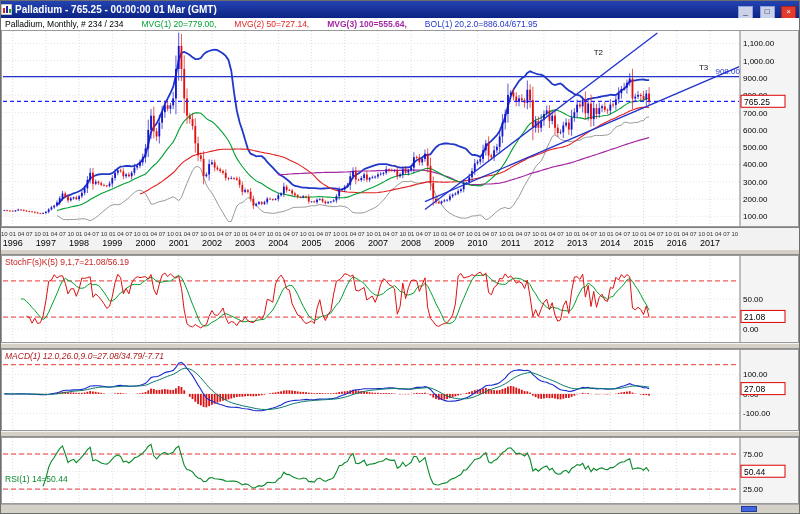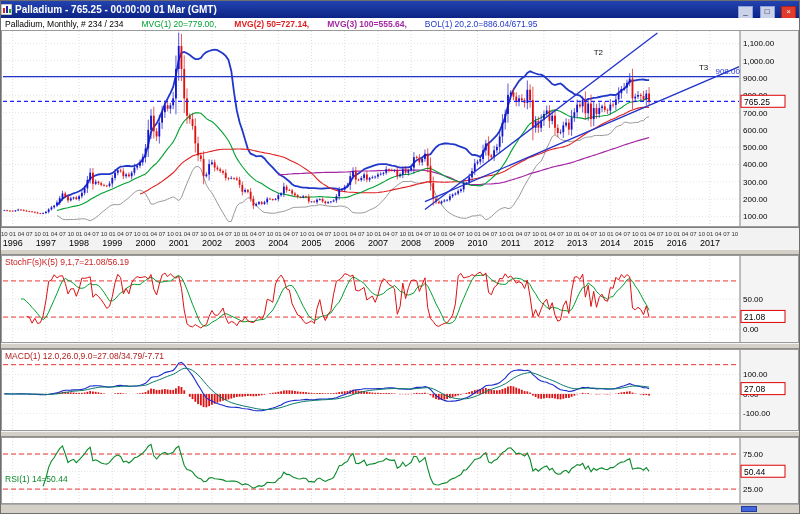--- a/index.html
+++ b/index.html
@@ -43,21 +43,21 @@
     <span class="win-buttons">
       <button class="wb">_</button>
       <button class="wb">□</button>
       <button class="wb close">×</button>
     </span>
   </div>
 
   <div class="legendbar">
     <span>Palladium, Monthly, # 234 / 234</span>
     <span style="color: rgb(0, 160, 48); text-align: center;">MVG(1) 20=779.00,</span>
-    <span style="color: rgb(224, 32, 32); font-weight: bold;">MVG(2) 50=727.14,</span>
+    <span style="color: rgb(224, 32, 32);">MVG(2) 50=727.14,</span>
     <span style="color: rgb(164, 40, 164); font-weight: bold;">MVG(3) 100=555.64,</span>
     <span style="color: rgb(34, 56, 200);">BOL(1) 20,2.0=886.04/671.95</span>
   </div>
 
   <svg id="mainChart" width="798" height="197">
       <rect x="0" y="0" width="798" height="197" fill="#ffffff"></rect>
       <line x1="11.68421052631579" y1="1" x2="11.68421052631579" y2="196" stroke="#dcdcdc" stroke-width="1" stroke-dasharray="1,2"></line>
       <line x1="44.88721804511278" y1="1" x2="44.88721804511278" y2="196" stroke="#dcdcdc" stroke-width="1" stroke-dasharray="1,2"></line>
       <line x1="78.09022556390977" y1="1" x2="78.09022556390977" y2="196" stroke="#dcdcdc" stroke-width="1" stroke-dasharray="1,2"></line>
       <line x1="111.29323308270676" y1="1" x2="111.29323308270676" y2="196" stroke="#dcdcdc" stroke-width="1" stroke-dasharray="1,2"></line>
@@ -1006,21 +1006,21 @@
           <rect x="641.6413533834586" y="44.8974358974359" width="1.8" height="1.1734640230943683" fill="#dd1111"></rect>
           <rect x="644.4082706766917" y="44.8974358974359" width="1.8" height="1.1231131866387685" fill="#dd1111"></rect>
           <rect x="647.1751879699248" y="44.8974358974359" width="1.8" height="1.654779083481344" fill="#dd1111"></rect>
         </g>
         <polyline points="3.4,44.9 6.2,44.9 8.9,45.0 11.7,45.0 14.5,45.0 17.2,44.9 20.0,44.9 22.8,44.9 25.5,45.0 28.3,45.1 31.1,45.2 33.8,45.3 36.6,45.5 39.4,45.6 42.1,45.7 44.9,45.6 47.7,45.3 50.4,44.9 53.2,44.4 56.0,43.8 58.7,42.9 61.5,41.8 64.3,41.3 67.0,41.2 69.8,41.1 72.6,40.9 75.3,40.9 78.1,40.8 80.9,40.4 83.6,39.7 86.4,38.5 89.2,37.0 91.9,36.9 94.7,36.7 97.5,36.8 100.2,37.1 103.0,37.5 105.8,37.9 108.5,38.1 111.3,37.8 114.1,37.2 116.8,36.6 119.6,36.4 122.4,36.7 125.1,36.9 127.9,37.3 130.7,37.3 133.4,37.0 136.2,36.7 139.0,36.2 141.7,35.5 144.5,34.3 147.3,31.7 150.0,28.6 152.8,27.8 155.6,27.8 158.3,26.7 161.1,25.2 163.9,23.6 166.6,22.9 169.4,22.2 172.2,21.4 174.9,18.4 177.7,14.2 180.5,13.4 183.2,15.7 186.0,19.5 188.8,23.0 191.5,26.6 194.3,31.2 197.1,36.1 199.8,40.3 202.6,45.2 205.4,48.9 208.1,50.8 210.9,52.1 213.7,53.5 216.4,54.6 219.2,55.5 222.0,56.3 224.7,57.2 227.5,57.9 230.3,58.2 233.0,58.3 235.8,58.4 238.6,58.8 241.3,59.5 244.1,59.8 246.9,60.0 249.6,60.6 252.4,61.5 255.2,61.8 257.9,61.8 260.7,61.7 263.5,61.3 266.2,60.5 269.0,59.7 271.8,59.0 274.5,58.2 277.3,57.1 280.1,55.9 282.8,54.2 285.6,53.1 288.4,52.2 291.1,51.7 293.9,51.4 296.7,51.2 299.4,51.0 302.2,50.7 305.0,50.4 307.7,50.6 310.5,50.7 313.3,50.7 316.0,50.4 318.8,50.1 321.6,50.0 324.3,50.0 327.1,49.9 329.9,49.7 332.6,49.4 335.4,48.7 338.2,47.5 340.9,46.6 343.7,45.5 346.5,44.6 349.2,43.0 352.0,41.4 354.8,40.9 357.5,40.6 360.3,40.2 363.1,39.7 365.8,39.8 368.6,39.8 371.4,39.7 374.2,39.7 376.9,39.6 379.7,39.5 382.5,39.3 385.2,39.0 388.0,38.9 390.8,38.9 393.5,39.0 396.3,39.6 399.1,40.0 401.8,39.9 404.6,40.2 407.4,40.3 410.1,40.1 412.9,39.1 415.7,38.4 418.4,38.4 421.2,38.2 424.0,37.6 426.7,38.3 429.5,40.5 432.3,43.6 435.0,46.4 437.8,48.7 440.6,50.3 443.3,51.4 446.1,52.1 448.9,52.3 451.6,52.1 454.4,51.9 457.2,51.4 459.9,50.8 462.7,49.6 465.5,48.7 468.2,47.4 471.0,45.8 473.8,43.8 476.5,42.2 479.3,40.6 482.1,38.7 484.8,36.7 487.6,36.2 490.4,36.2 493.1,35.6 495.9,34.9 498.7,33.6 501.4,31.4 504.2,29.1 507.0,25.7 509.7,23.1 512.5,21.7 515.3,21.3 518.0,20.9 520.8,21.1 523.6,21.7 526.3,21.3 529.1,22.2 531.9,25.6 534.6,27.9 537.4,30.5 540.2,32.0 542.9,32.8 545.7,33.3 548.5,34.7 551.2,35.4 554.0,37.2 556.8,39.2 559.5,40.7 562.3,41.3 565.1,41.6 567.8,42.5 570.6,42.1 573.4,41.4 576.1,40.2 578.9,39.4 581.7,38.4 584.4,38.8 587.2,38.3 590.0,39.4 592.7,39.3 595.5,39.9 598.3,39.8 601.0,39.7 603.8,39.9 606.6,40.3 609.3,40.0 612.1,40.0 614.9,39.4 617.6,38.6 620.4,37.5 623.2,36.7 625.9,35.7 628.7,34.7 631.5,35.8 634.2,36.5 637.0,37.1 639.8,37.7 642.5,38.6 645.3,38.8 648.1,39.8" fill="none" stroke="#1a2acc" stroke-width="1.1"></polyline>
         <polyline points="3.4,44.9 6.2,44.9 8.9,44.9 11.7,44.9 14.5,44.9 17.2,44.9 20.0,44.9 22.8,44.9 25.5,44.9 28.3,45.0 31.1,45.0 33.8,45.1 36.6,45.1 39.4,45.2 42.1,45.3 44.9,45.4 47.7,45.4 50.4,45.3 53.2,45.1 56.0,44.9 58.7,44.5 61.5,43.9 64.3,43.4 67.0,43.0 69.8,42.6 72.6,42.2 75.3,42.0 78.1,41.7 80.9,41.5 83.6,41.1 86.4,40.6 89.2,39.9 91.9,39.3 94.7,38.8 97.5,38.4 100.2,38.1 103.0,38.0 105.8,38.0 108.5,38.0 111.3,38.0 114.1,37.8 116.8,37.6 119.6,37.3 122.4,37.2 125.1,37.1 127.9,37.2 130.7,37.2 133.4,37.2 136.2,37.1 139.0,36.9 141.7,36.6 144.5,36.2 147.3,35.3 150.0,33.9 152.8,32.7 155.6,31.7 158.3,30.7 161.1,29.6 163.9,28.4 166.6,27.3 169.4,26.3 172.2,25.3 174.9,23.9 177.7,22.0 180.5,20.3 183.2,19.3 186.0,19.4 188.8,20.1 191.5,21.4 194.3,23.4 197.1,25.9 199.8,28.8 202.6,32.1 205.4,35.4 208.1,38.5 210.9,41.2 213.7,43.7 216.4,45.9 219.2,47.8 222.0,49.5 224.7,51.0 227.5,52.4 230.3,53.6 233.0,54.5 235.8,55.3 238.6,56.0 241.3,56.7 244.1,57.3 246.9,57.8 249.6,58.4 252.4,59.0 255.2,59.6 257.9,60.0 260.7,60.4 263.5,60.5 266.2,60.5 269.0,60.4 271.8,60.1 274.5,59.7 277.3,59.2 280.1,58.5 282.8,57.7 285.6,56.8 288.4,55.8 291.1,55.0 293.9,54.3 296.7,53.7 299.4,53.1 302.2,52.6 305.0,52.2 307.7,51.9 310.5,51.6 313.3,51.4 316.0,51.2 318.8,51.0 321.6,50.8 324.3,50.7 327.1,50.5 329.9,50.3 332.6,50.1 335.4,49.9 338.2,49.4 340.9,48.8 343.7,48.2 346.5,47.4 349.2,46.6 352.0,45.5 354.8,44.6 357.5,43.8 360.3,43.1 363.1,42.4 365.8,41.9 368.6,41.5 371.4,41.1 374.2,40.8 376.9,40.6 379.7,40.4 382.5,40.2 385.2,39.9 388.0,39.7 390.8,39.6 393.5,39.4 396.3,39.5 399.1,39.6 401.8,39.6 404.6,39.8 407.4,39.9 410.1,39.9 412.9,39.8 415.7,39.5 418.4,39.3 421.2,39.1 424.0,38.8 426.7,38.7 429.5,39.0 432.3,39.9 435.0,41.2 437.8,42.7 440.6,44.2 443.3,45.7 446.1,47.0 448.9,48.0 451.6,48.8 454.4,49.4 457.2,49.8 459.9,50.0 462.7,49.9 465.5,49.7 468.2,49.2 471.0,48.5 473.8,47.6 476.5,46.5 479.3,45.3 482.1,44.0 484.8,42.5 487.6,41.3 490.4,40.3 493.1,39.3 495.9,38.4 498.7,37.5 501.4,36.2 504.2,34.8 507.0,33.0 509.7,31.0 512.5,29.2 515.3,27.6 518.0,26.3 520.8,25.2 523.6,24.5 526.3,23.9 529.1,23.5 531.9,24.0 534.6,24.8 537.4,25.9 540.2,27.1 542.9,28.3 545.7,29.3 548.5,30.4 551.2,31.4 554.0,32.5 556.8,33.9 559.5,35.2 562.3,36.5 565.1,37.5 567.8,38.5 570.6,39.2 573.4,39.7 576.1,39.8 578.9,39.7 581.7,39.4 584.4,39.3 587.2,39.1 590.0,39.2 592.7,39.2 595.5,39.3 598.3,39.4 601.0,39.5 603.8,39.6 606.6,39.7 609.3,39.8 612.1,39.8 614.9,39.7 617.6,39.5 620.4,39.1 623.2,38.6 625.9,38.1 628.7,37.4 631.5,37.1 634.2,37.0 637.0,37.0 639.8,37.1 642.5,37.4 645.3,37.7 648.1,38.1" fill="none" stroke="#0a7a6a" stroke-width="1"></polyline>
       </g>
       <rect x="740" y="33.6203076923077" width="44" height="12" fill="#ffffff" stroke="#e00000"></rect>
       <text x="743" y="43.1203076923077" fill="#000" font-size="8.5">27.08</text>
     </svg>
-  <div class="panel-legend" id="macdLegend" style="color: rgb(176, 32, 32);">MACD(1) 12.0,26.0,9.0=27.08/34.79/-7.71</div>
+  <div class="panel-legend" id="macdLegend" style="color: rgb(176, 32, 32); font-style: italic;">MACD(1) 12.0,26.0,9.0=27.08/34.79/-7.71</div>
 
   <div class="splitter" id="split3"></div>
   <svg id="rsiPanel" width="798" height="67">
       <rect x="0" y="0" width="798" height="67" fill="#ffffff"></rect>
       <line x1="11.68421052631579" y1="1" x2="11.68421052631579" y2="66" stroke="#dcdcdc" stroke-width="1" stroke-dasharray="1,2"></line>
       <line x1="44.88721804511278" y1="1" x2="44.88721804511278" y2="66" stroke="#dcdcdc" stroke-width="1" stroke-dasharray="1,2"></line>
       <line x1="78.09022556390977" y1="1" x2="78.09022556390977" y2="66" stroke="#dcdcdc" stroke-width="1" stroke-dasharray="1,2"></line>
       <line x1="111.29323308270676" y1="1" x2="111.29323308270676" y2="66" stroke="#dcdcdc" stroke-width="1" stroke-dasharray="1,2"></line>
       <line x1="144.49624060150376" y1="1" x2="144.49624060150376" y2="66" stroke="#dcdcdc" stroke-width="1" stroke-dasharray="1,2"></line>
       <line x1="177.69924812030075" y1="1" x2="177.69924812030075" y2="66" stroke="#dcdcdc" stroke-width="1" stroke-dasharray="1,2"></line>

